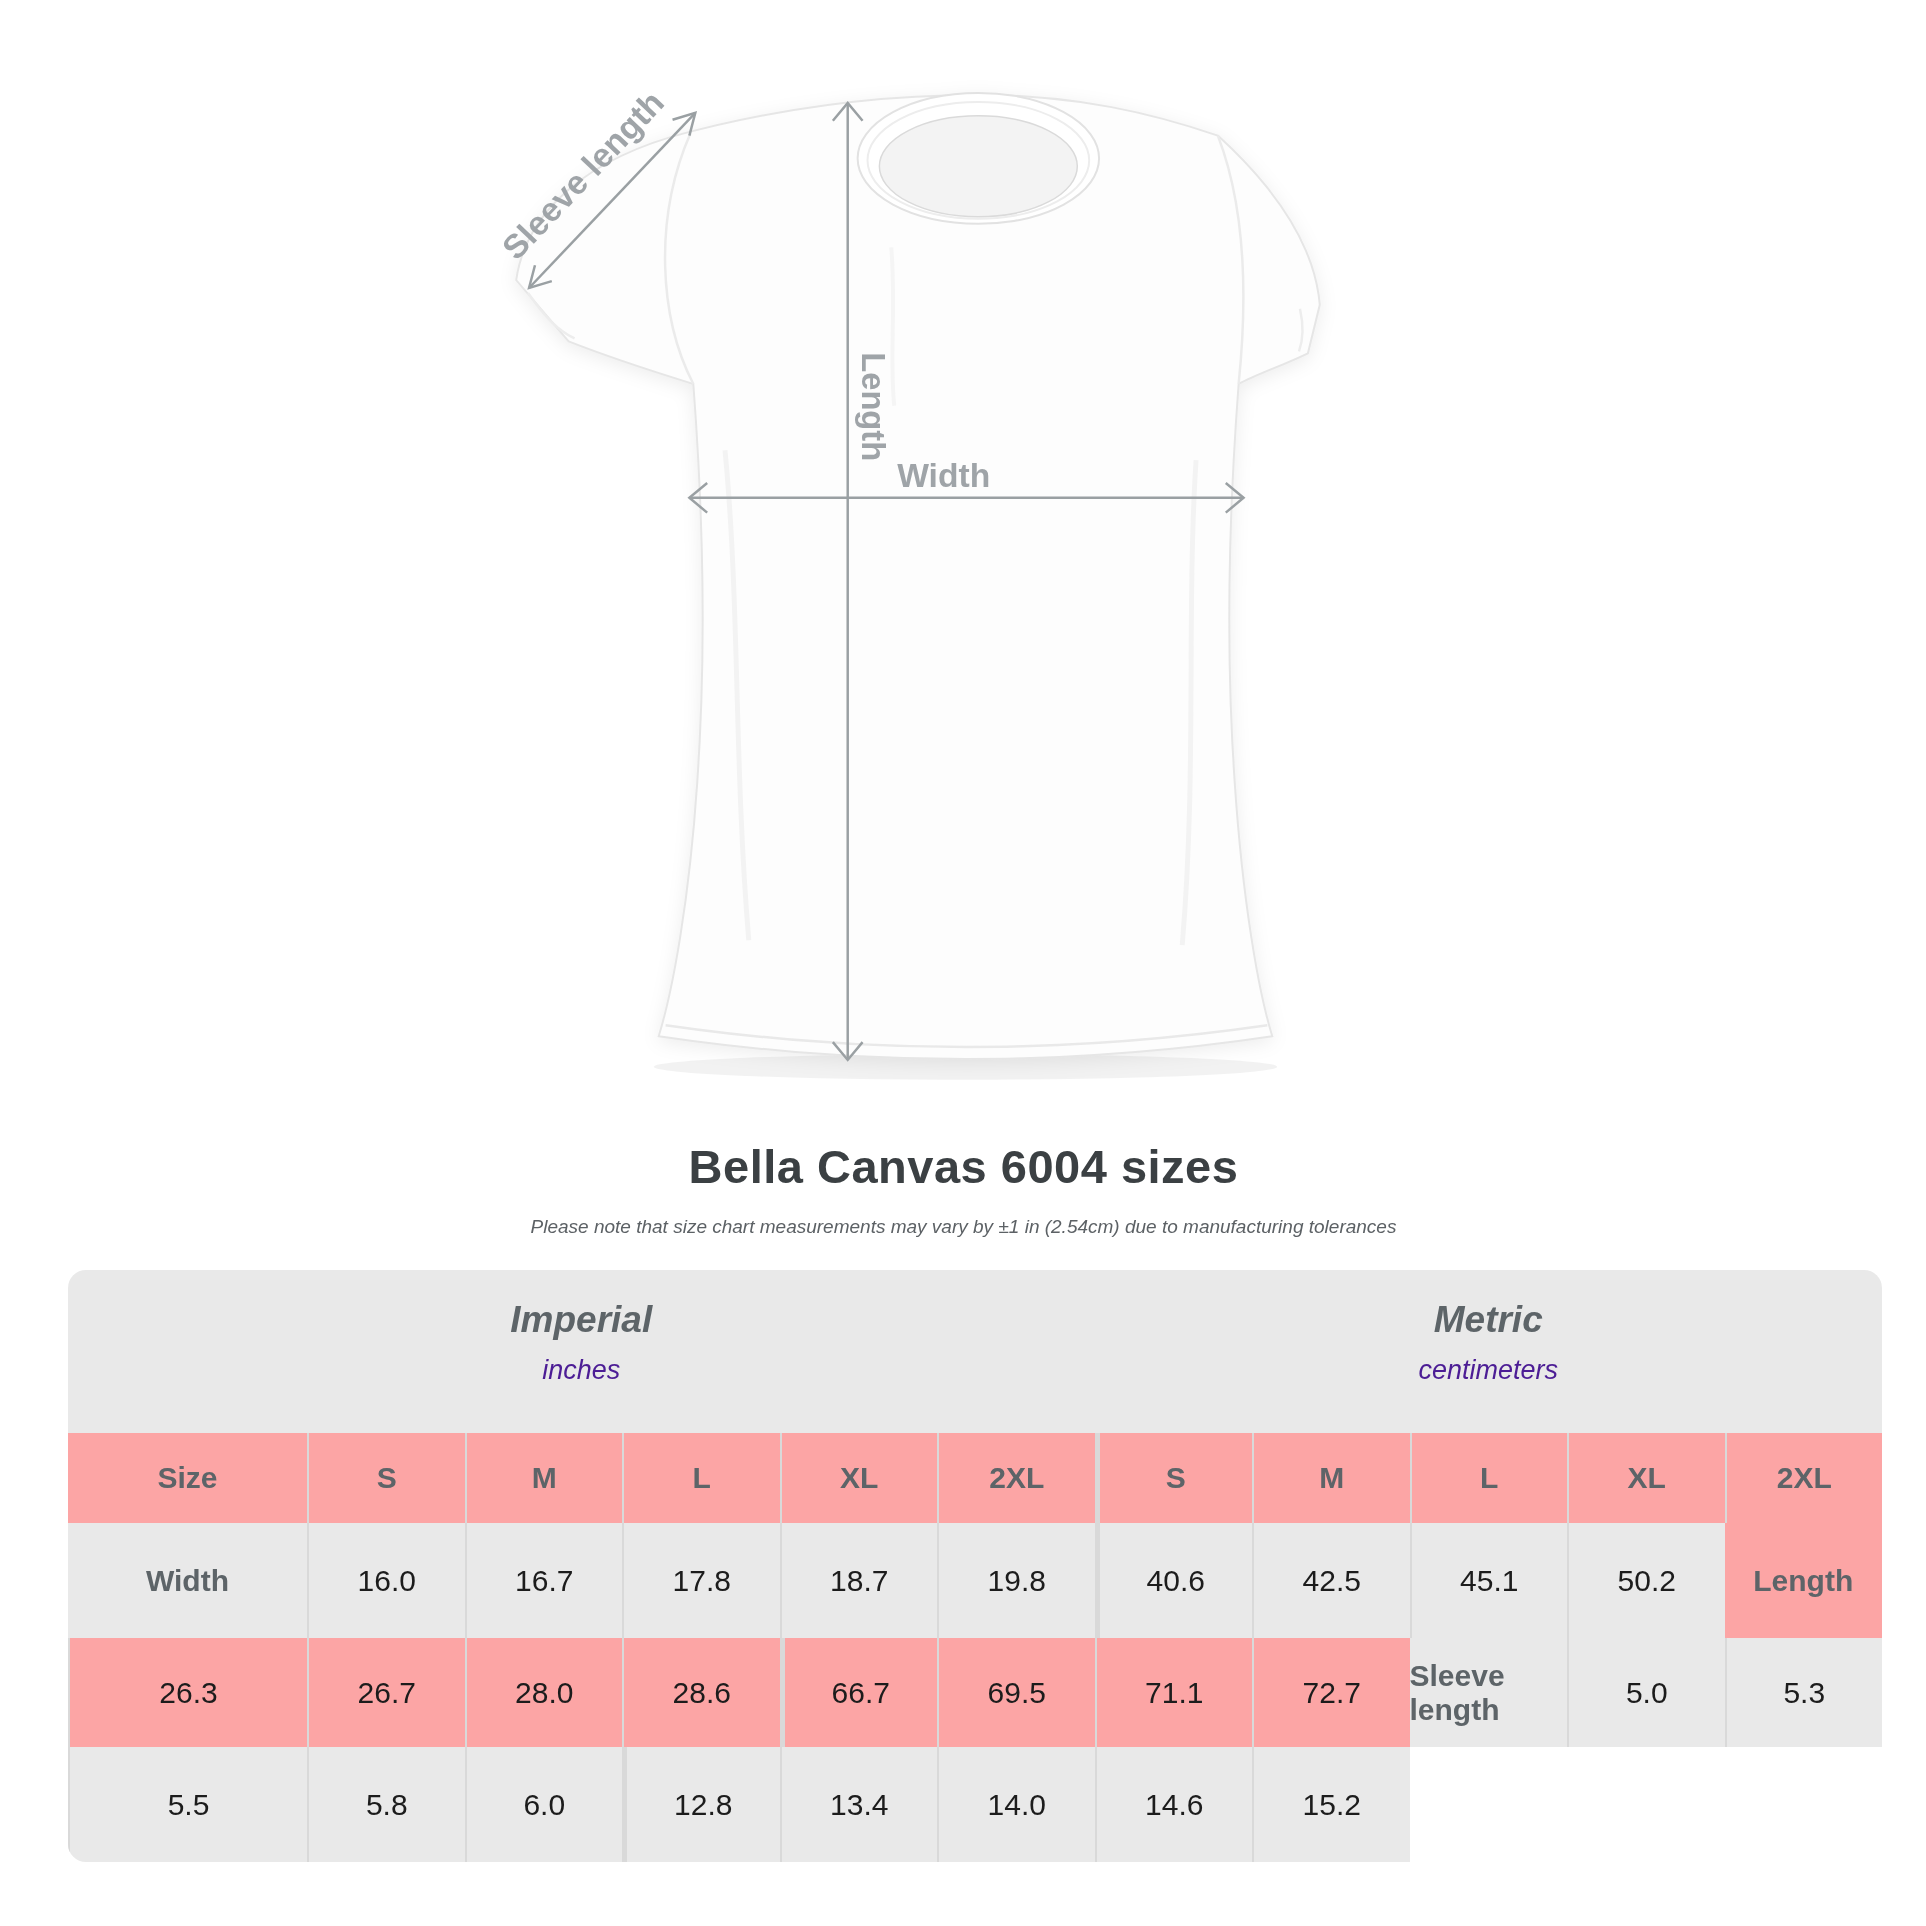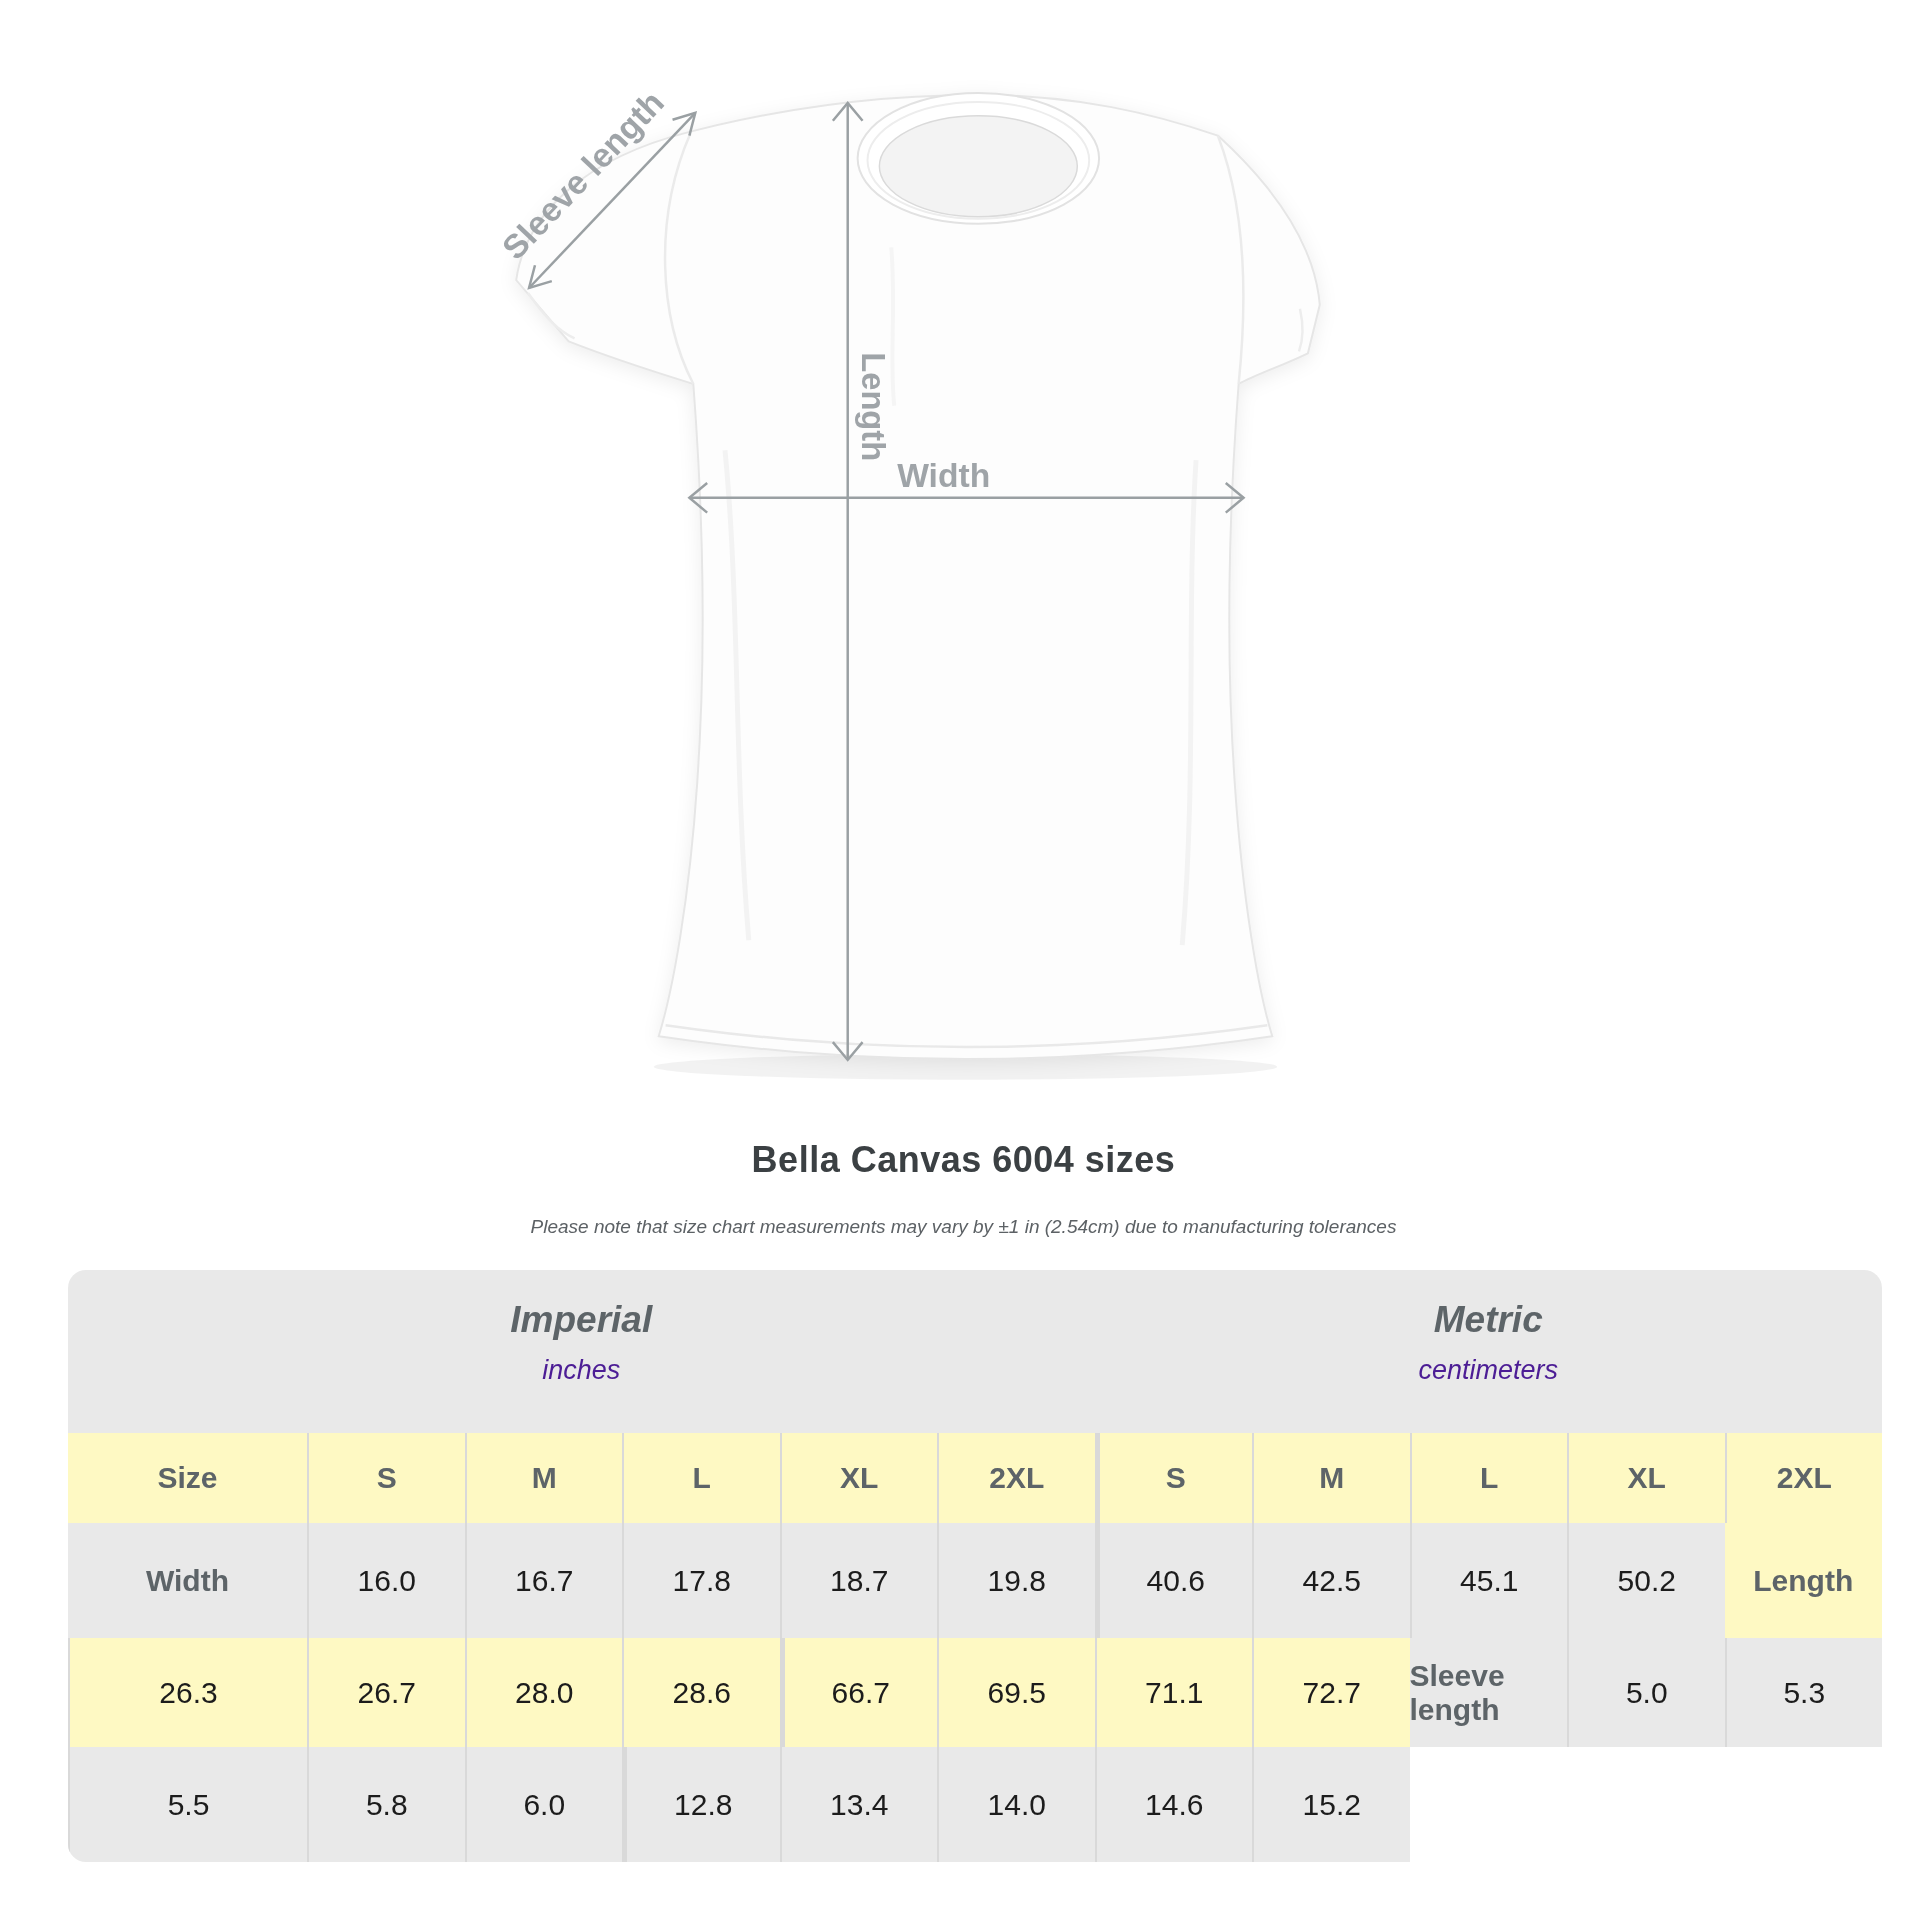--- a/index.html
+++ b/index.html
@@ -10,21 +10,21 @@
   #diagram-svg { position:absolute; left:0; top:0; }
 
   .dim-label {
     font-family:"Liberation Sans", sans-serif;
     font-weight:bold; fill:#9fa4a8;
   }
   .dim-line { stroke:#9aa0a3; stroke-width:2.5; fill:none; }
 
   #page-title {
     position:absolute; top:1139px; left:0; width:100%;
-    text-align:center; font-size:36px; font-weight:bold; color:#3b4043;
+    text-align:center; font-size:47px; font-weight:bold; color:#3b4043;
     letter-spacing:0.5px;
   }
   #page-subtitle {
     position:absolute; top:1216px; left:0; width:100%;
     text-align:center; font-size:19px; font-style:italic; color:#5c6165;
   }
 
   #size-table {
     position:absolute; left:68px; top:1270px; width:1814px; height:592px;
     border-radius:18px; overflow:hidden; background:#ffffff;
@@ -35,21 +35,21 @@
     grid-template-rows:163px 90px 115px 109px 115px;
   }
   .band {
     background:#e9e9e9; display:flex; flex-direction:column;
     align-items:center; justify-content:center; padding-bottom:18px;
   }
   .band .g-title { font-size:37px; font-weight:bold; font-style:italic; color:#5d6468; }
   .band .g-sub   { font-size:27px; font-style:italic; color:#4c1d95; margin-top:14px; }
   .cell {
     display:flex; align-items:center; justify-content:center;
-    font-size:30px; color:#1c1c1c; background:#fef9c3;
+    font-size:30px; color:#1c1c1c; background:#fca5a5;
   }
   .cell.gray { background:#e9e9e9; }
   .cell.lbl  { font-weight:bold; color:#5d6468; }
   .sep  { border-left:2px solid #d9d9d9; }
   .gsep { border-left-width:5px; }
 </style>
 </head>
 <body>
 
 <svg id="diagram-svg" width="1927" height="1148" viewBox="0 0 1946 1160" xmlns="http://www.w3.org/2000/svg">

